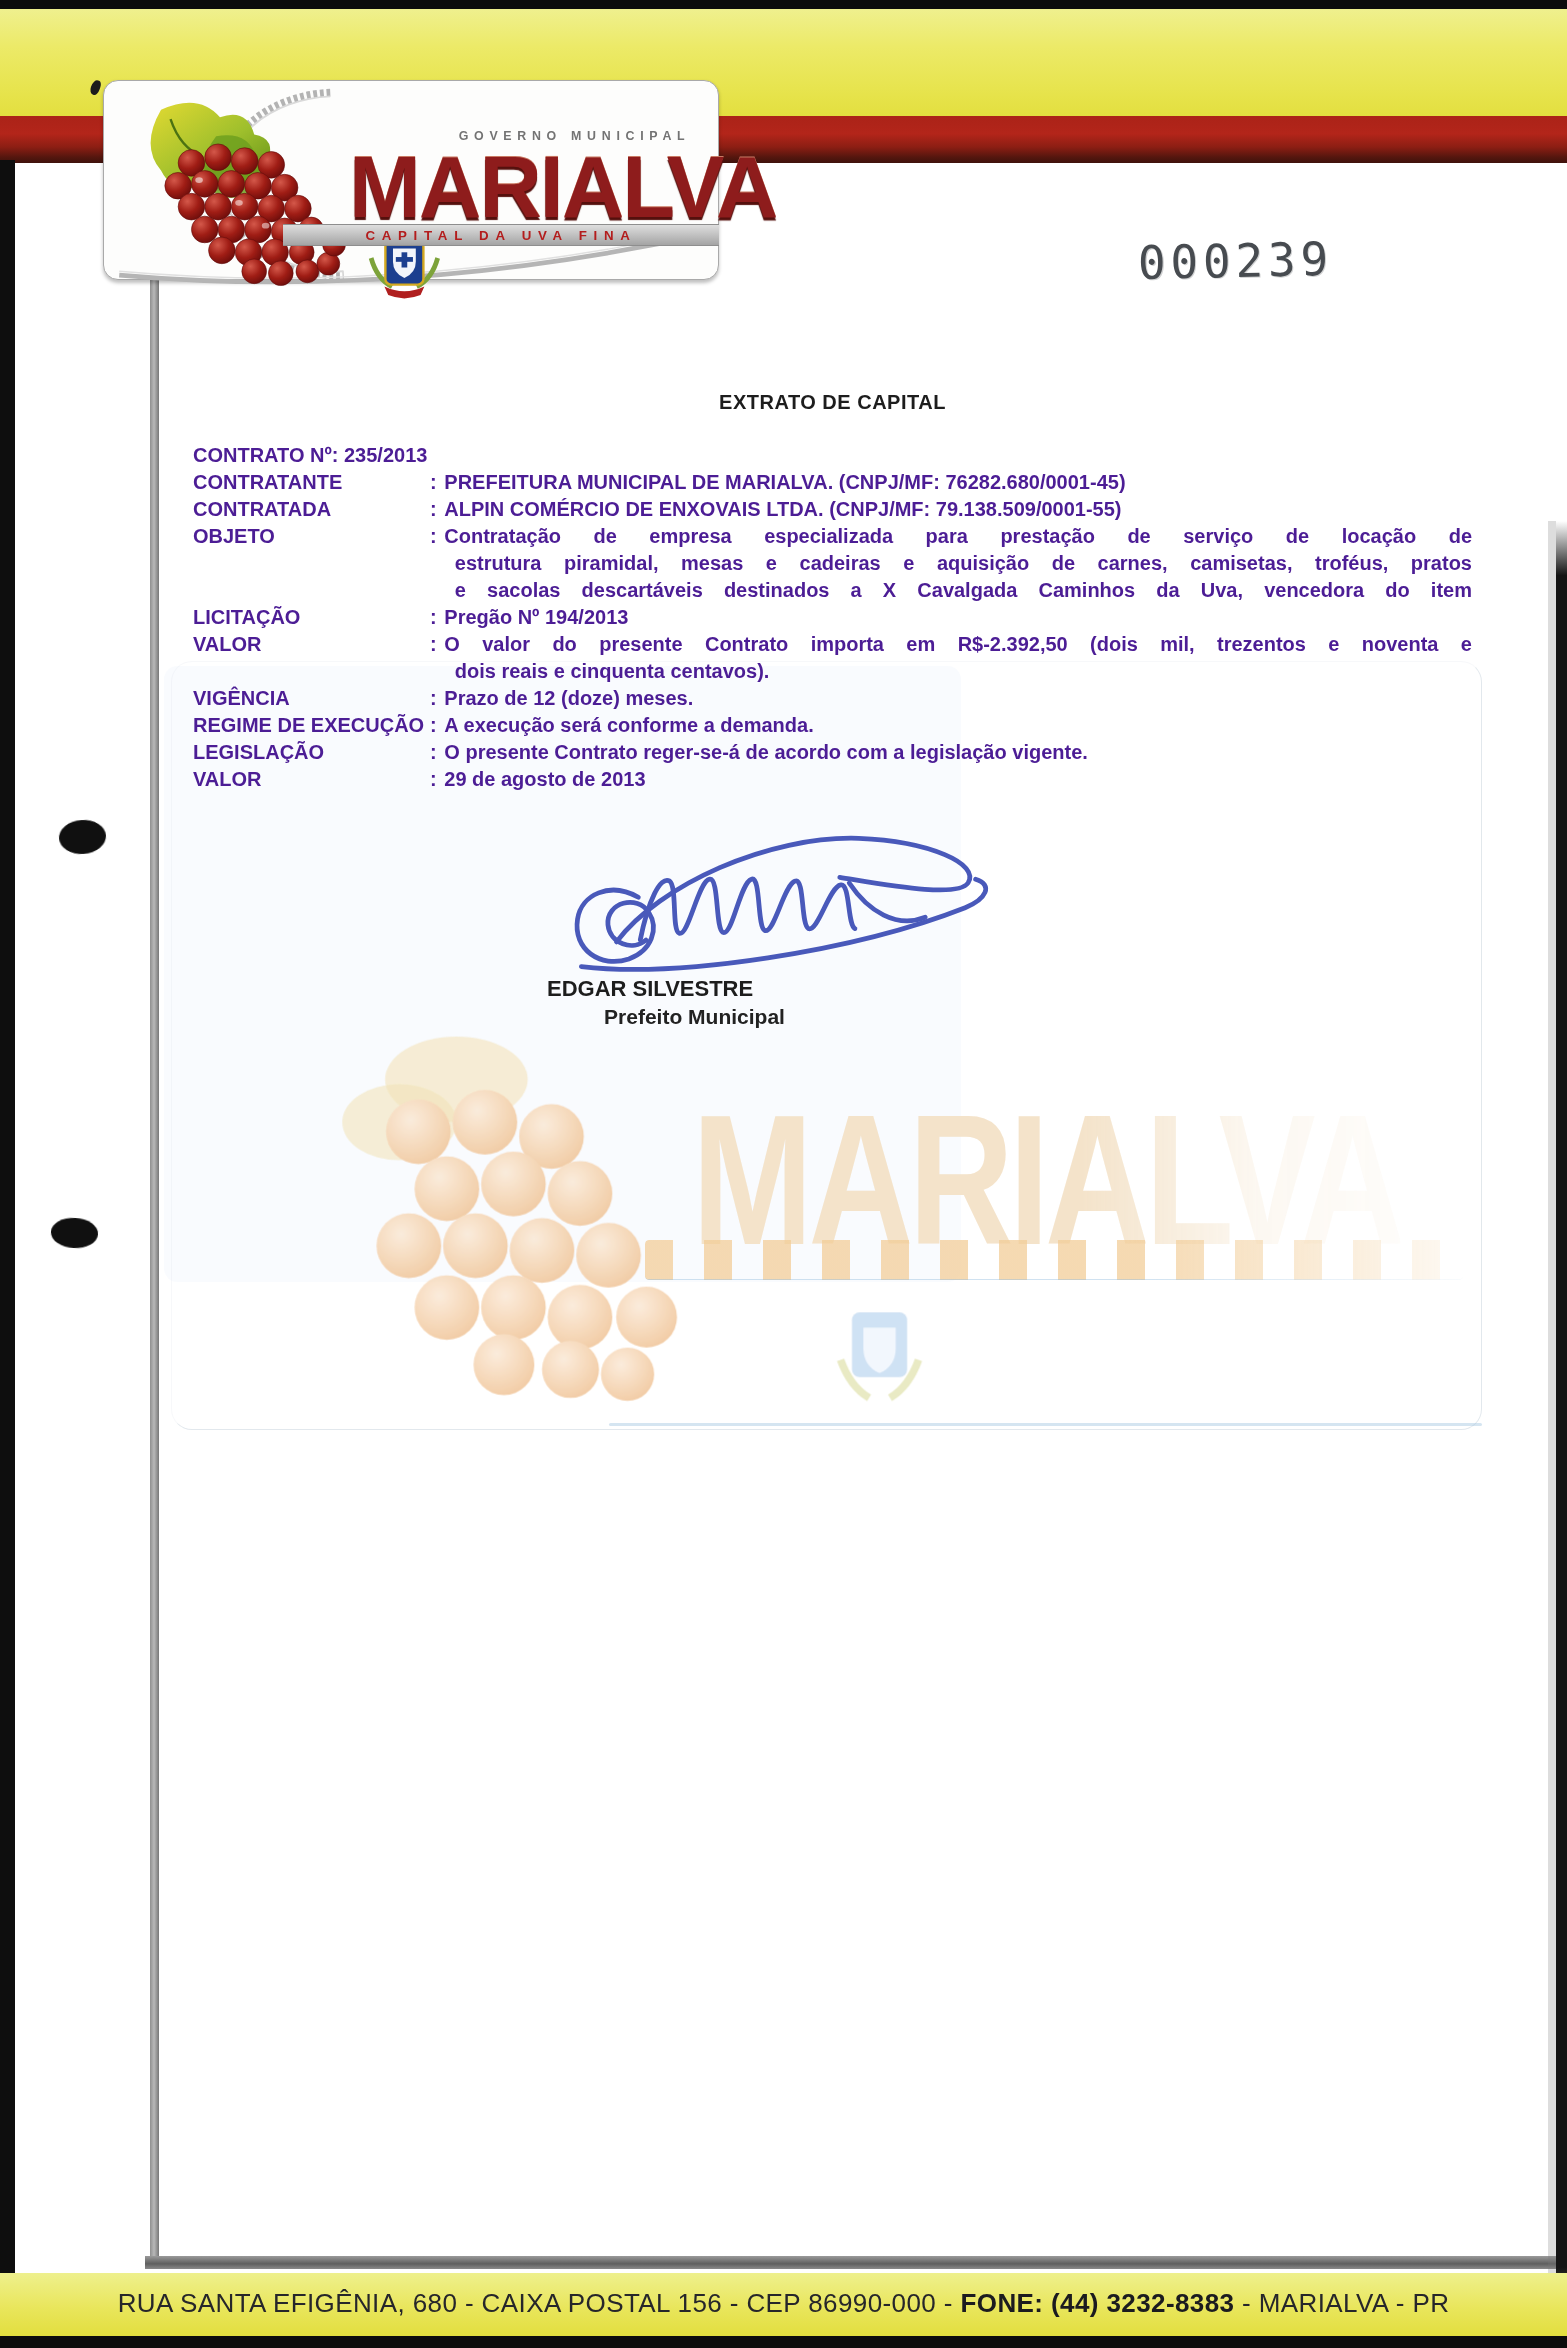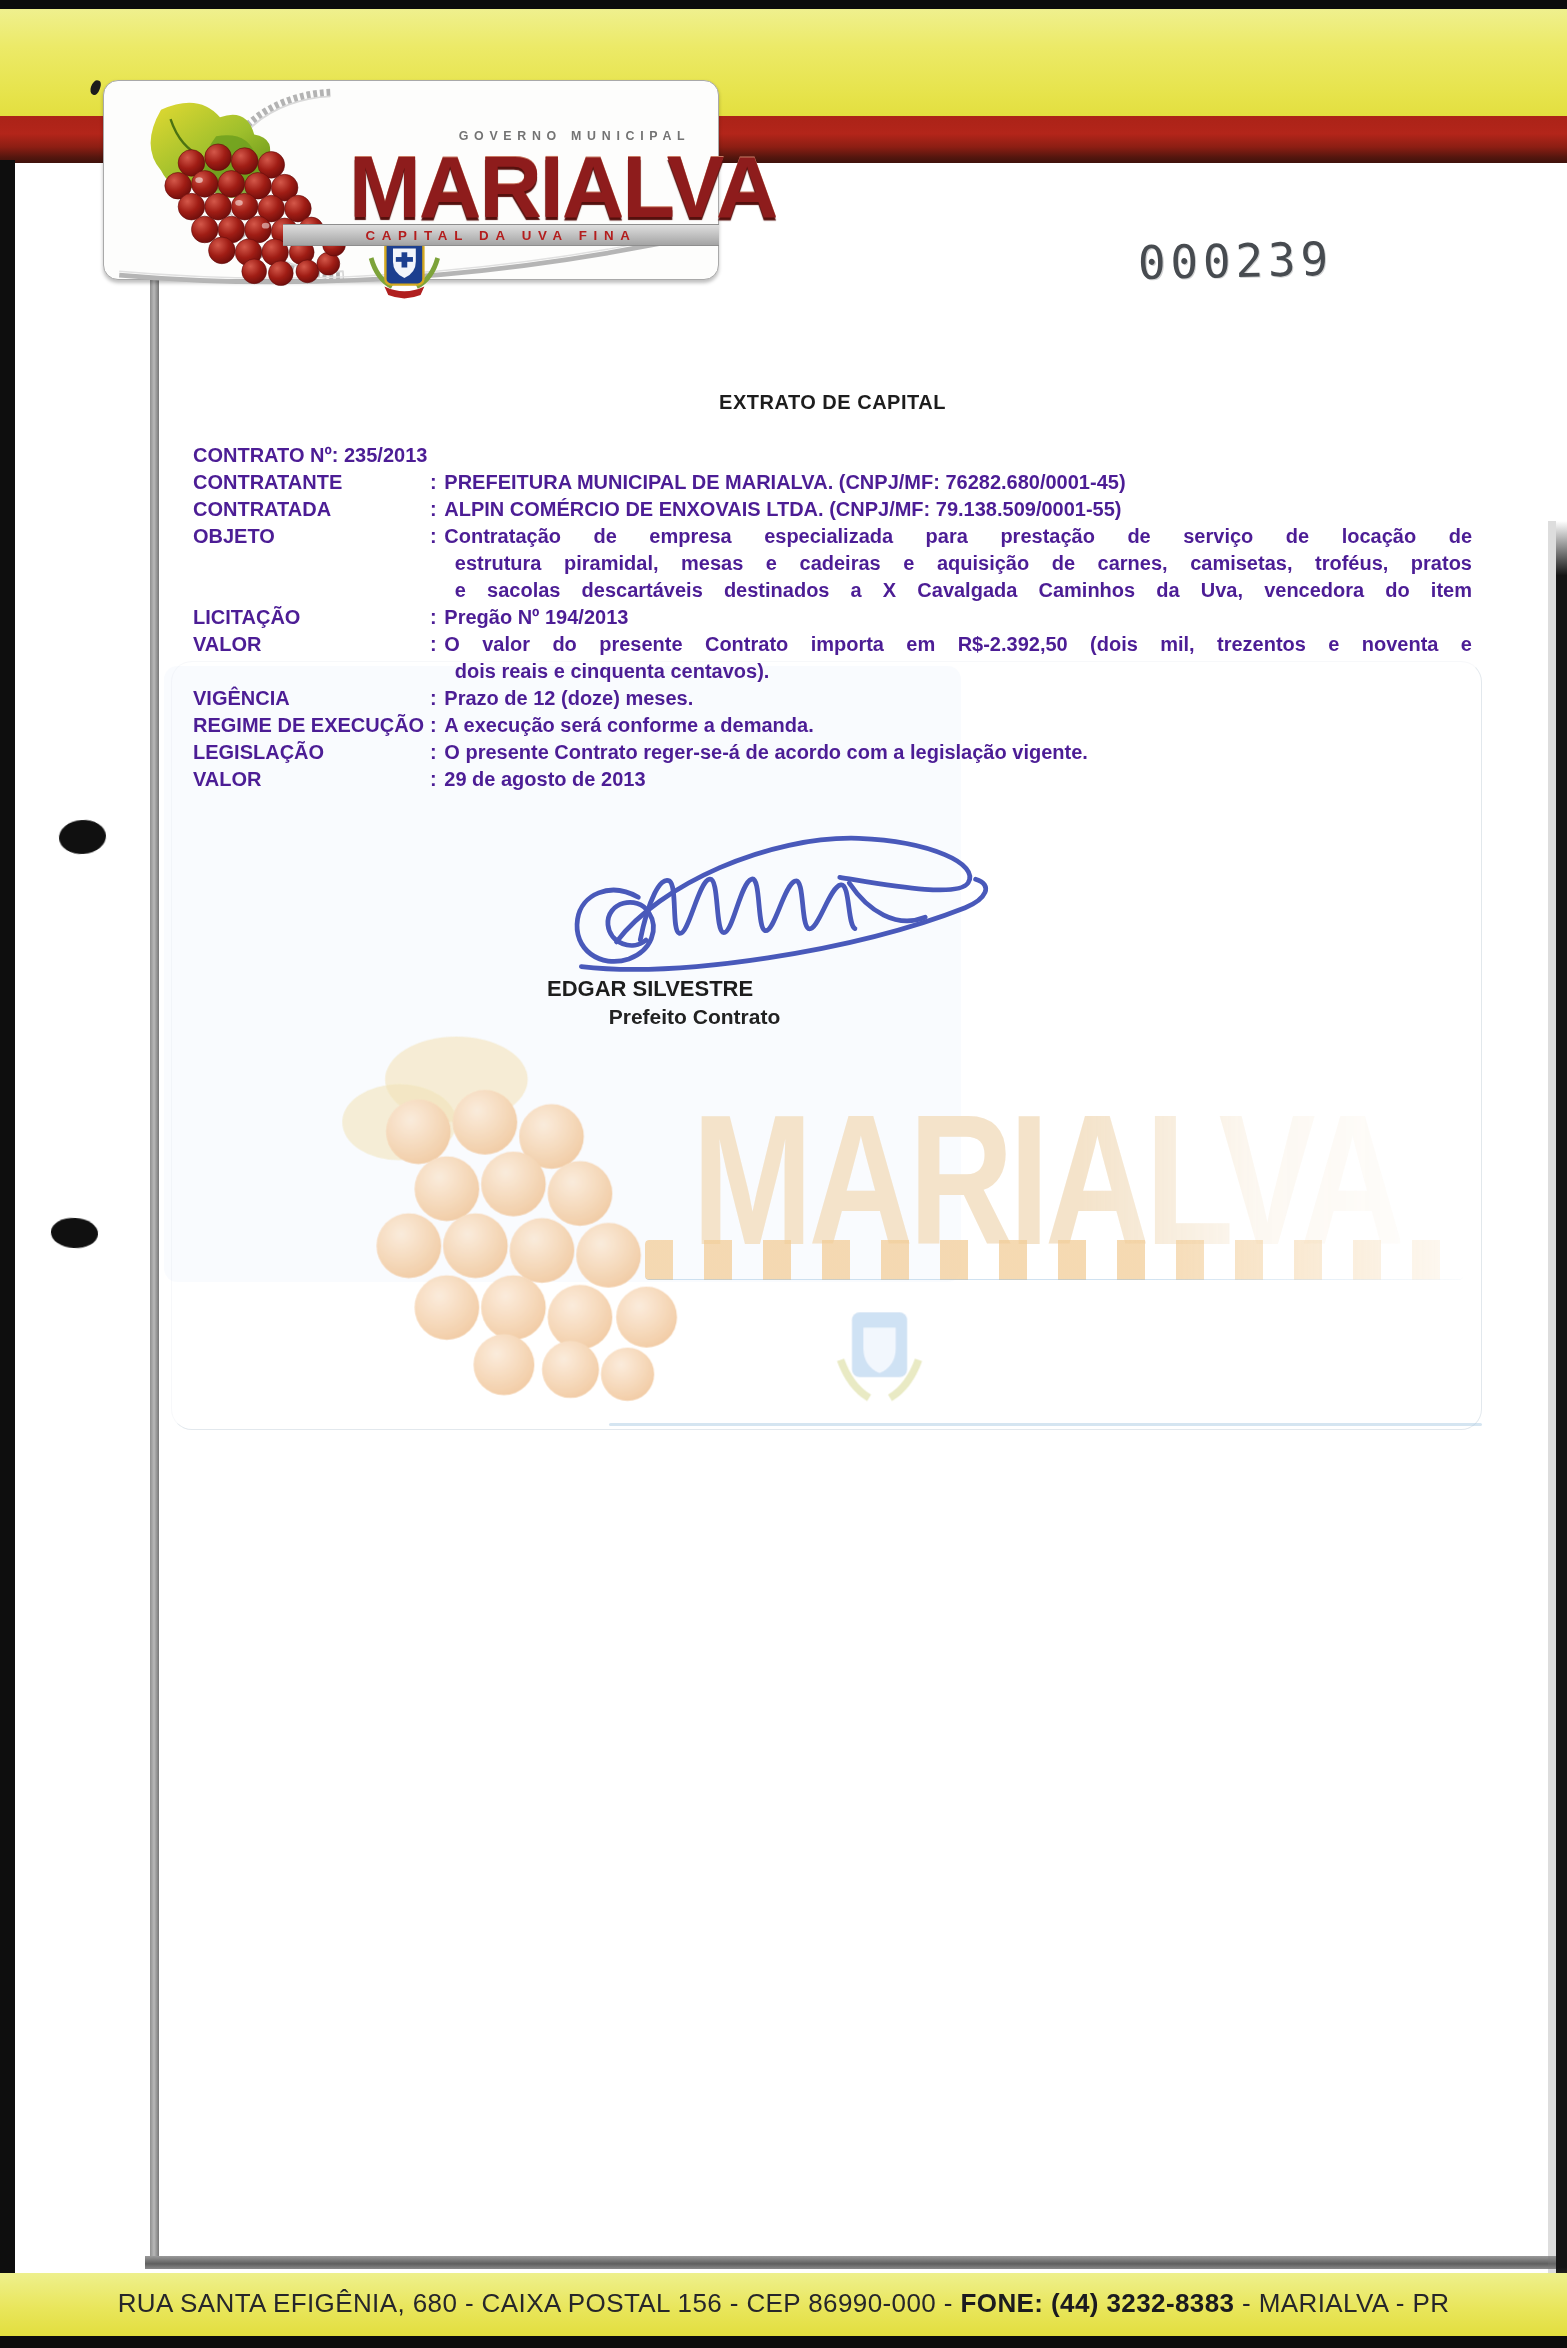--- a/index.html
+++ b/index.html
@@ -315,21 +315,21 @@
   <svg class="sig-svg" width="485" height="171" viewBox="0 0 510 180" data-interactable="false">
     <g fill="none" stroke="#3647b3" stroke-width="5" stroke-linecap="round" opacity=".9">
       <path d="M118 75 C 88 58 58 72 54 98 C 49 130 78 150 108 140 C 132 131 140 108 129 91 C 117 72 84 80 86 104 C 88 124 112 132 126 120"></path>
       <path d="M95 122 C 140 62 255 10 350 13 C 425 16 478 40 465 60 C 454 76 380 62 330 54"></path>
       <path d="M120 120 C 128 80 141 52 151 58 C 159 64 153 110 161 113 C 171 116 181 58 193 56 C 203 54 199 108 207 112 C 217 116 225 60 237 56 C 247 52 243 106 251 110 C 261 114 271 62 283 58 C 293 54 289 104 297 108 C 307 112 319 64 331 62 C 341 60 338 104 346 108"></path>
       <path d="M58 148 C 160 160 345 132 462 86 C 484 77 492 62 473 56"></path>
       <path d="M340 60 C 360 90 390 108 420 96"></path>
     </g>
   </svg>
   <div class="sig-name" data-interactable="false">EDGAR SILVESTRE</div>
-  <div class="sig-role" data-interactable="false">Prefeito Contrato</div>
+  <div class="sig-role" data-interactable="false">Prefeito Municipal</div>
 
   <div class="hole hole1" data-interactable="false"></div>
   <div class="hole hole2" data-interactable="false"></div>
 
   <div class="footer-yellow" data-interactable="false"></div>
   <div class="footer-text" data-interactable="false"><span data-interactable="false">RUA SANTA EFIGÊNIA, 680 - CAIXA POSTAL 156 - CEP 86990-000 - </span><span class="bold" data-interactable="false">FONE: (44) 3232-8383</span><span data-interactable="false"> - MARIALVA - PR</span></div>
   <div class="footer-black" data-interactable="false"></div>
 
 </div>
 

